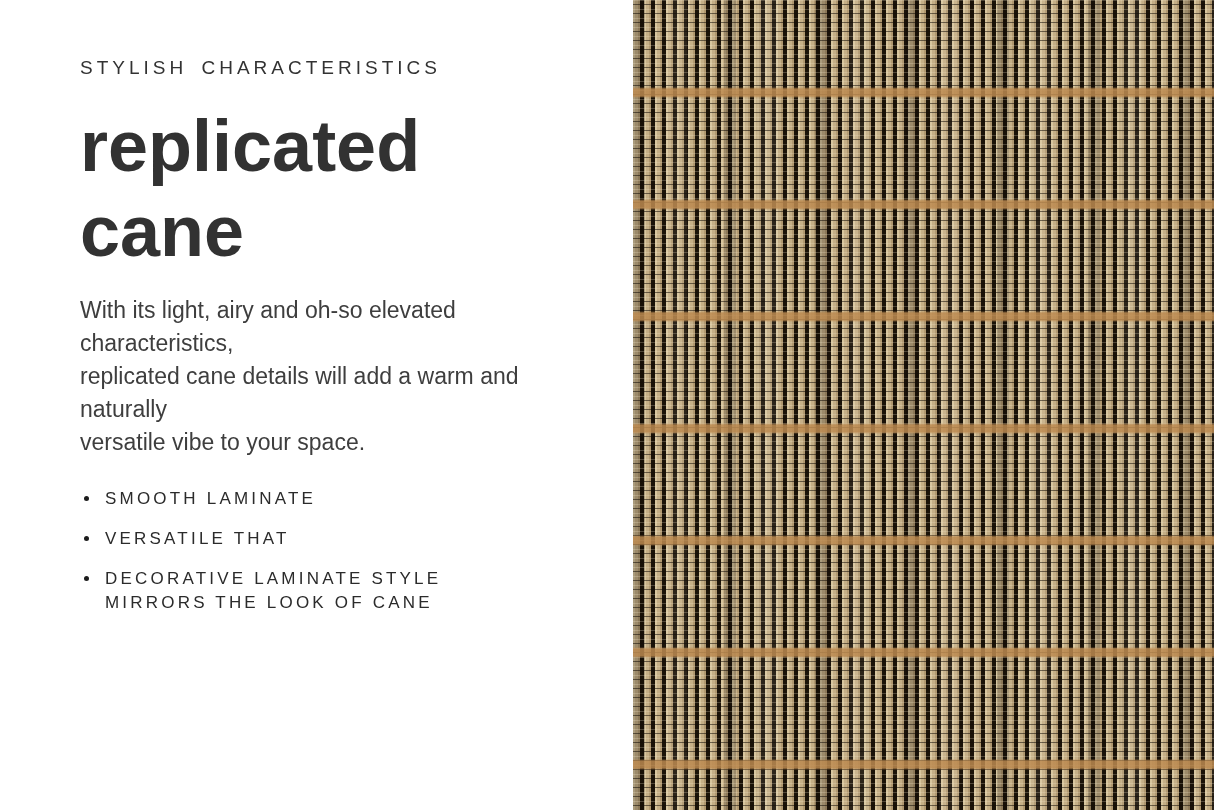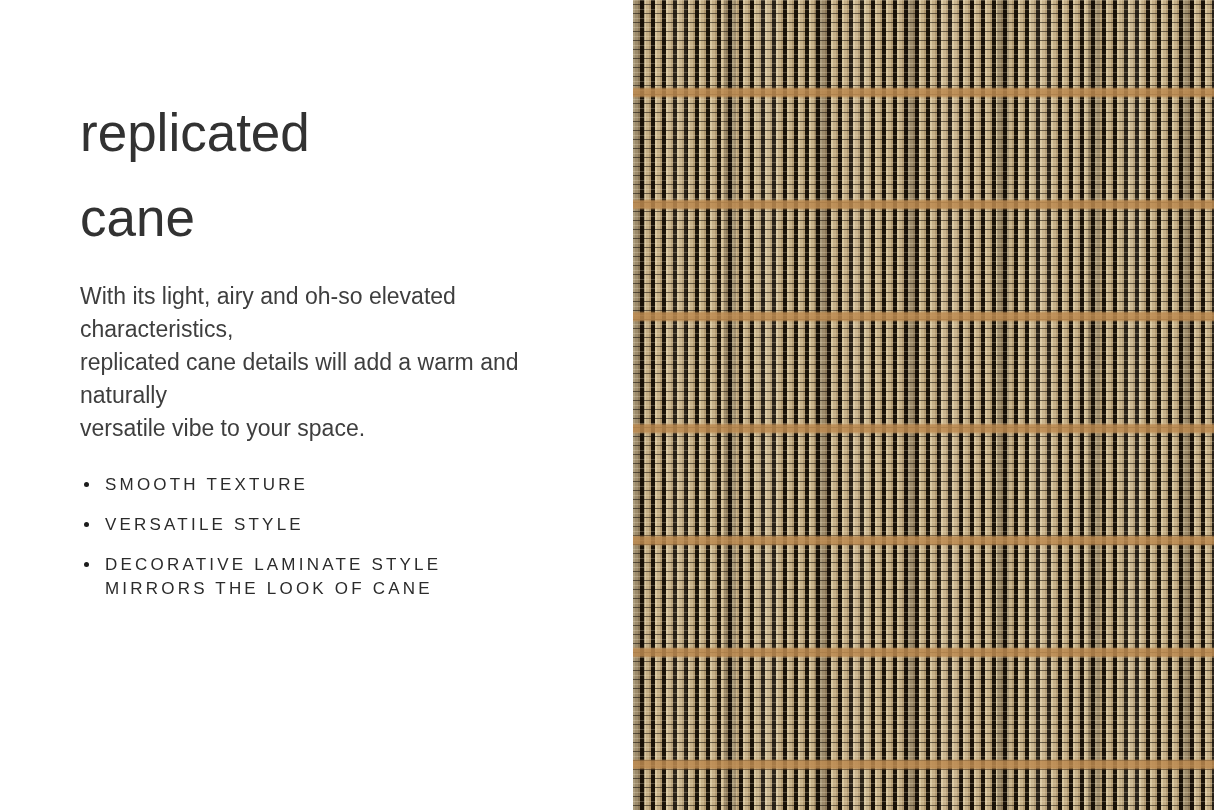--- a/index.html
+++ b/index.html
@@ -32,24 +32,24 @@
   }
   .eyebrow {
     font-size:19px;
     letter-spacing:4px;
     word-spacing:5px;
     font-weight:400;
     color:var(--heading_text);
     white-space:nowrap;
   }
   .title {
-    margin-top:33px;
-    font-size:53px;
+    margin-top:25px;
+    font-size:72px;
     line-height:85px;
-    font-weight:400;
+    font-weight:700;
     color:var(--heading_text);
     white-space:pre-line;
   }
   .desc {
     margin-top:20px;
     font-size:23px;
     line-height:33px;
     font-weight:400;
     color:var(--body_text);
     white-space:pre-line;
@@ -123,36 +123,37 @@
         rgba(0,0,0,0) 7px,
         rgba(0,0,0,0) 11px);
   }
 </style>
 </head>
 <body>
 
 <div class="slide">
 
   <section class="left-panel">
+    <div class="eyebrow">STYLISH CHARACTERISTICS</div>
 
     <h1 class="title">replicated
 cane</h1>
 
     <p class="desc">With its light, airy and oh-so elevated characteristics,
 replicated cane details will add a warm and naturally
 versatile vibe to your space.</p>
 
     <ul class="features">
       <li>
         <span class="dot"></span>
-        <span class="li-text">SMOOTH TEXTURE</span>
+        <span class="li-text">SMOOTH LAMINATE</span>
       </li>
       <li>
         <span class="dot"></span>
-        <span class="li-text">VERSATILE STYLE</span>
+        <span class="li-text">VERSATILE THAT</span>
       </li>
       <li>
         <span class="dot"></span>
         <span class="li-text">DECORATIVE LAMINATE STYLE
 MIRRORS THE LOOK OF CANE</span>
       </li>
     </ul>
   </section>
 
   <div class="texture" role="img" aria-label="replicated cane woven texture close-up"></div>

